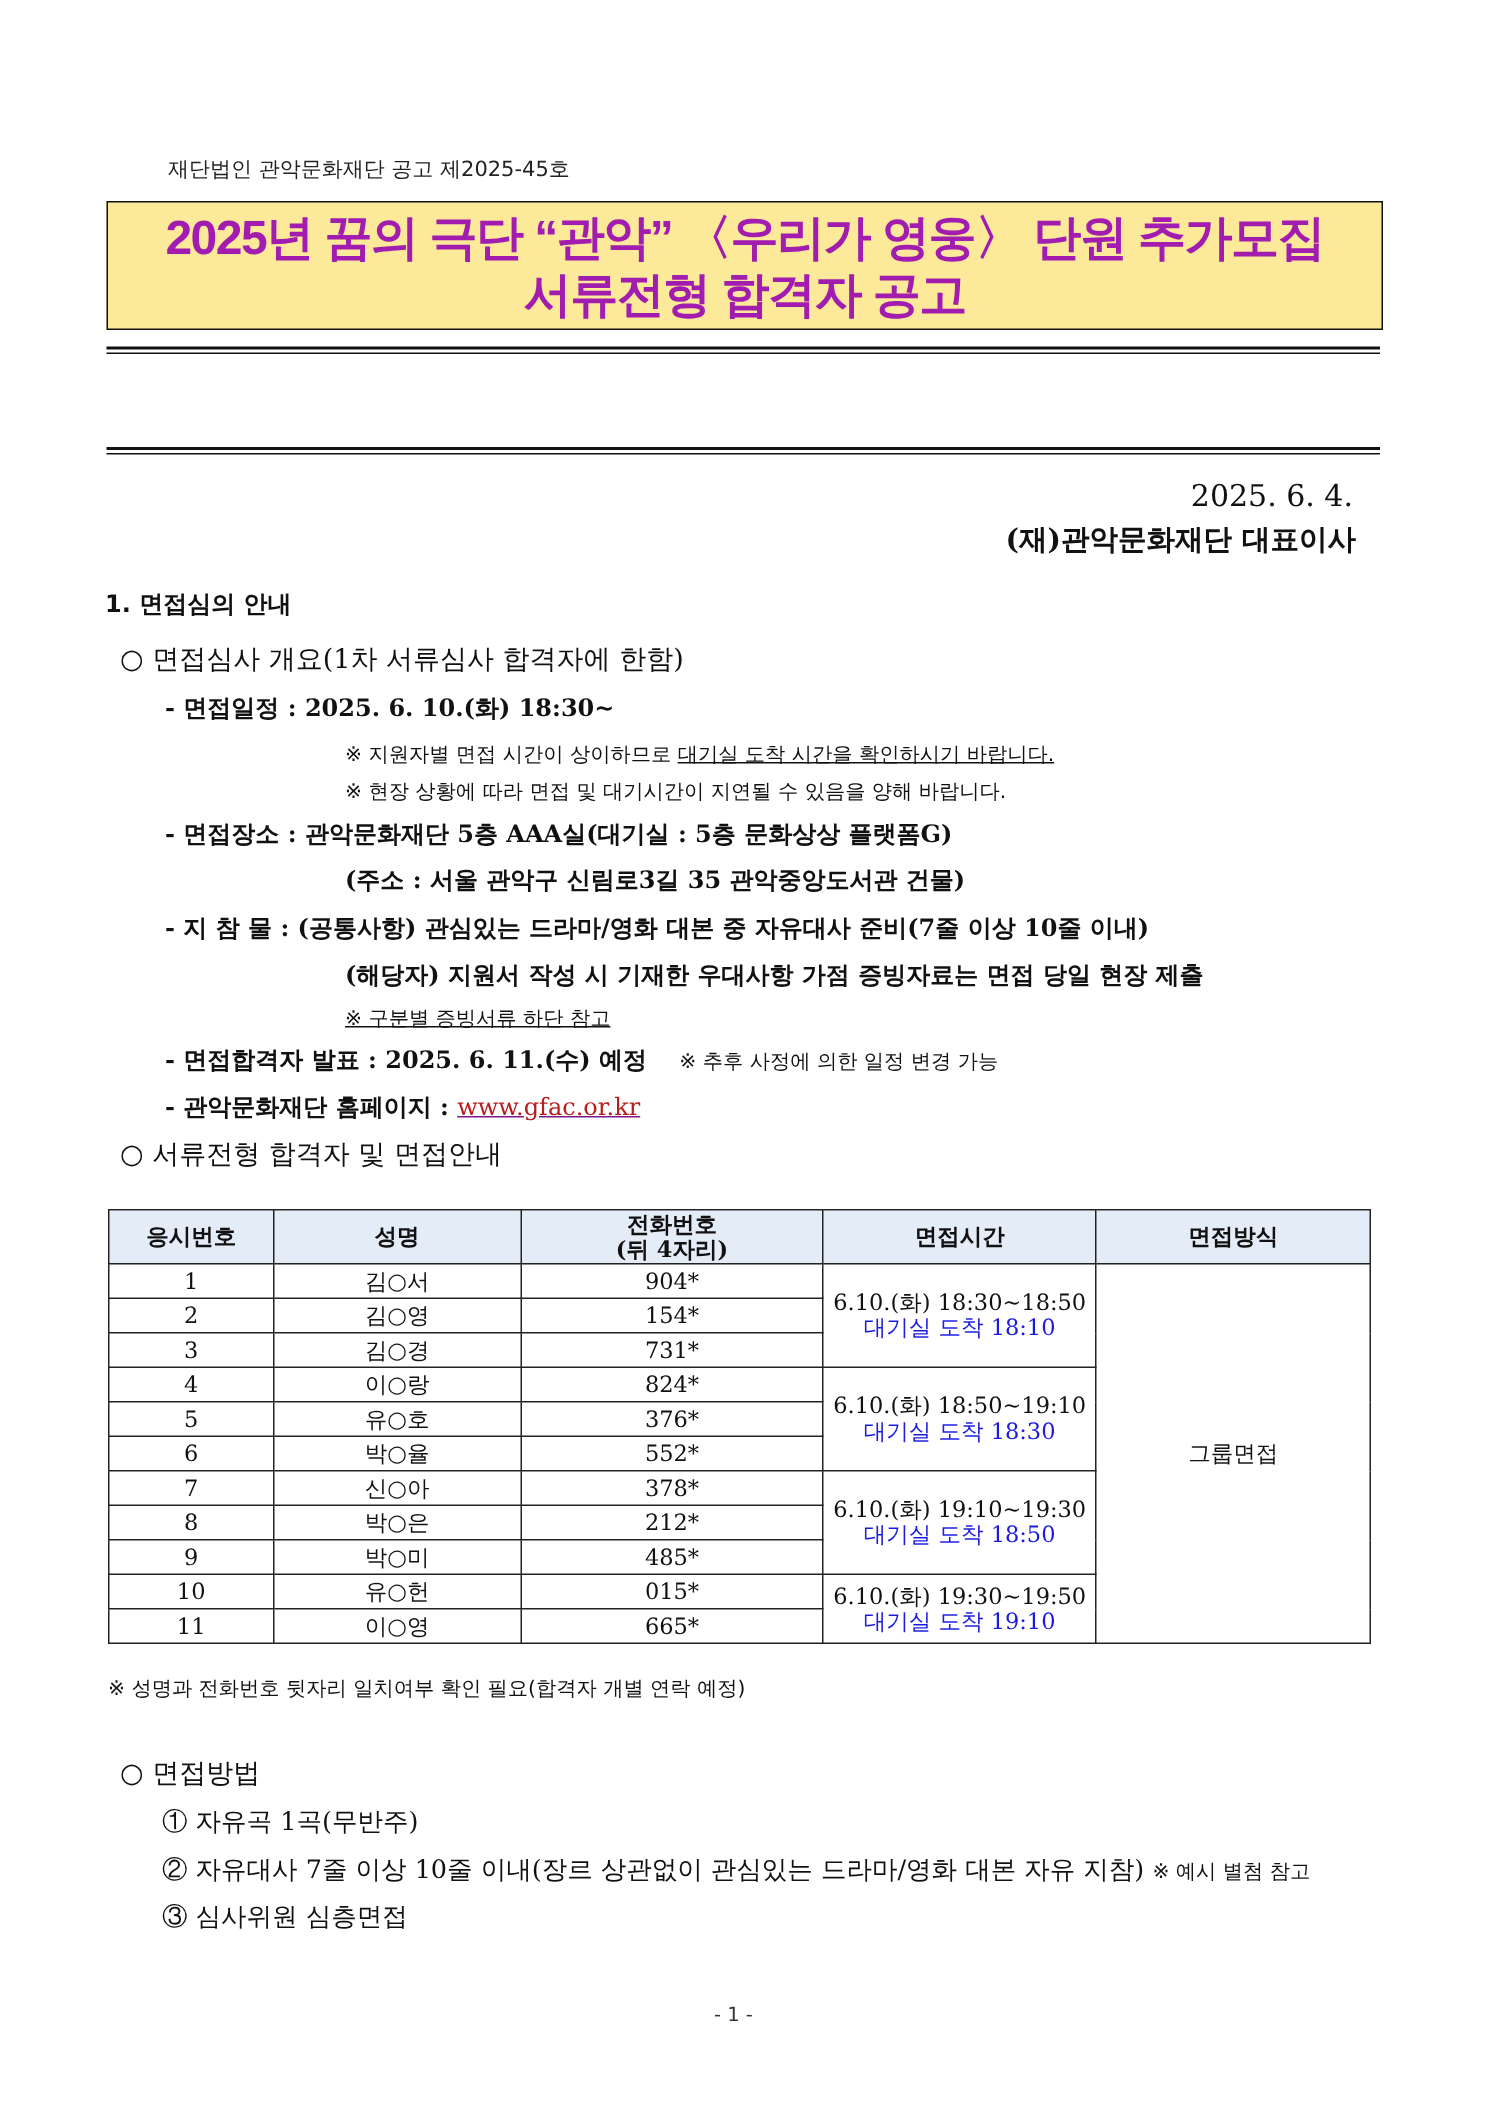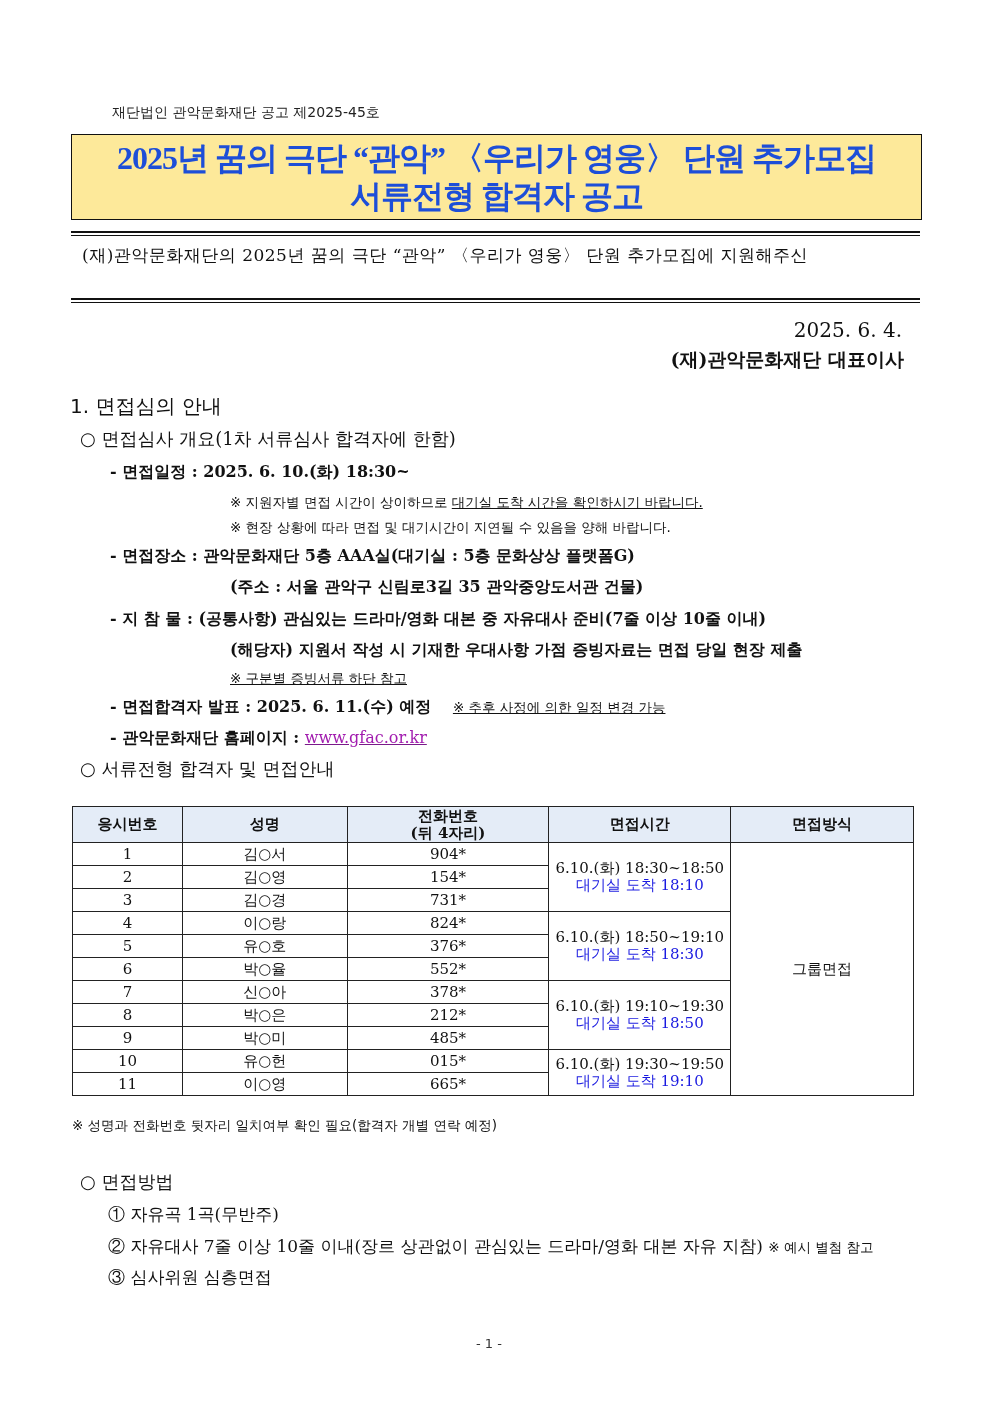--- a/index.html
+++ b/index.html
@@ -4,36 +4,36 @@
 <style>
   * { box-sizing: border-box; margin: 0; padding: 0; }
   html, body { width: 992px; height: 1403px; background: #ffffff; }
   body { position: relative; font-family: "DejaVu Serif", "Liberation Serif", serif; color: #111; overflow: hidden; }
   .abs { position: absolute; white-space: nowrap; }
 
   .notice-no { left: 72px; top: 104px; font-family: "DejaVu Sans", sans-serif; font-size: 14px; color: #222; margin-left: 40px; }
 
   .title-box { left: 71px; top: 134px; width: 851px; height: 86px; background: #fde99a; border: 1.5px solid #111;
                display: flex; flex-direction: column; align-items: center; justify-content: center; }
-  .title-line { font-family: Liberation Serif, serif; font-weight: bold; font-size: 32px; line-height: 38px; letter-spacing: -1px; color: #1d4ed8; }
+  .title-line { font-family: Liberation Sans, sans-serif; font-weight: bold; font-size: 32px; line-height: 38px; letter-spacing: -1px; color: #a21caf; }
 
   .rule-double { left: 71px; width: 849px; height: 5px; border-top: 2px solid #111; border-bottom: 1px solid #111; }
 
   .intro { left: 82px; top: 240px; font-size: 17px; line-height: 30px; letter-spacing: 0.5px; }
 
   .date { right: 90px; top: 318px; font-size: 20px; }
   .org-sign { right: 88px; top: 347px; font-size: 19px; font-weight: bold; }
 
-  .h1 { left: 70px; top: 393px; font-family: "DejaVu Sans", sans-serif; font-weight: normal; font-size: 20px; }
+  .h1 { left: 70px; top: 393px; font-family: "DejaVu Sans", sans-serif; font-weight: bold; font-size: 16px; }
 
   .bullet { font-size: 18px; }
   .line { font-size: 16px; font-weight: bold; }
   .note { font-family: "DejaVu Sans", sans-serif; font-size: 13.5px; }
   .u { text-decoration: underline; }
-  .link { color: #a21caf; text-decoration: underline; text-decoration-color: #7a1a8a; font-weight: normal; }
+  .link { color: #b91c1c; text-decoration: underline; text-decoration-color: #7a1a8a; font-weight: normal; }
 
   table.results { position: absolute; left: 72px; top: 806px; width: 842px; border-collapse: collapse; font-size: 15px; }
   table.results th, table.results td { border: 1.2px solid #222; text-align: center; vertical-align: middle; }
   table.results th { background: #e4ecf7; font-weight: bold; height: 36px; font-size: 15px; line-height: 17px; }
   table.results td { height: 23px; line-height: 20px; font-size: 15px; }
   .time-main { color: #111; line-height: 17px; }
   .time-arrive { color: #1a1ae0; line-height: 17px; }
 
   .page-num { left: 476px; top: 1336px; font-family: "DejaVu Sans", sans-serif; font-size: 13px; color: #333; }
 </style>
@@ -42,21 +42,20 @@
 
 <div class="abs notice-no">재단법인 관악문화재단 공고 제2025-45호</div>
 
 <div class="abs title-box">
   <div class="title-line">2025년 꿈의 극단 “관악” 〈우리가 영웅〉 단원 추가모집</div>
   <div class="title-line">서류전형 합격자 공고</div>
 </div>
 
 <div class="abs rule-double" style="top:231px;"></div>
 <div class="abs intro">
-  <div>(재)관악문화재단의 2025년 꿈의 극단 “관악” 〈우리가 영웅〉 단원 추가모집에 지원해주신</div>
 </div>
 <div class="abs rule-double" style="top:298px;"></div>
 
 <div class="abs date">2025. 6. 4.</div>
 <div class="abs org-sign">(재)관악문화재단 대표이사</div>
 
 <div class="abs h1">1. 면접심의 안내</div>
 
 <div class="abs bullet" style="left:80px; top:427px;">○ 면접심사 개요(1차 서류심사 합격자에 한함)</div>
 
@@ -74,21 +73,21 @@
 <div class="abs line" style="left:230px; top:577px;">(주소 : 서울 관악구 신림로3길 35 관악중앙도서관 건물)</div>
 
 <div class="abs line" style="left:110px; top:609px;">
   <span>- 지 참 물 : </span><span>(공통사항) 관심있는 드라마/영화 대본 중 자유대사 준비(7줄 이상 10줄 이내)</span>
 </div>
 <div class="abs line" style="left:230px; top:640px;">(해당자) 지원서 작성 시 기재한 우대사항 가점 증빙자료는 면접 당일 현장 제출</div>
 <div class="abs note u" style="left:230px; top:670px;">※ 구분별 증빙서류 하단 참고</div>
 
 <div class="abs line" style="left:110px; top:697px;">
   <span>- 면접합격자 발표 : </span><span>2025. 6. 11.(수) 예정</span>
-  <span class="note" style="font-weight:normal; margin-left:16px;text-decoration:underline;">※ 추후 사정에 의한 일정 변경 가능</span>
+  <span class="note" style="font-weight:normal; margin-left:16px;">※ 추후 사정에 의한 일정 변경 가능</span>
 </div>
 <div class="abs line" style="left:110px; top:728px;">
   <span>- 관악문화재단 홈페이지 : </span><a class="link">www.gfac.or.kr</a>
 </div>
 
 <div class="abs bullet" style="left:80px; top:757px;">○ 서류전형 합격자 및 면접안내</div>
 
 <table class="results">
   <colgroup>
     <col style="width:110px">

